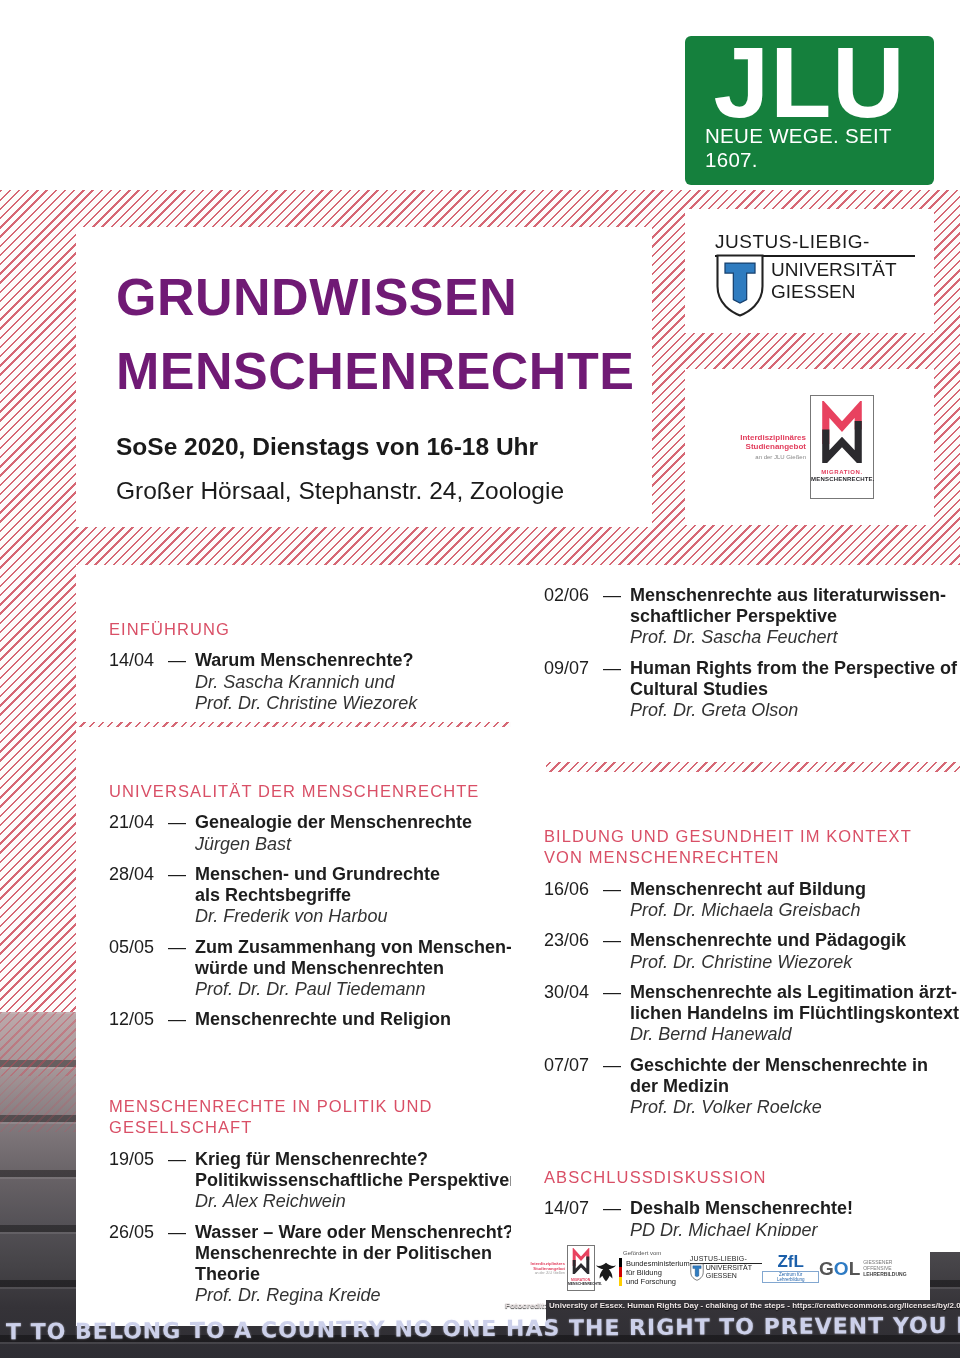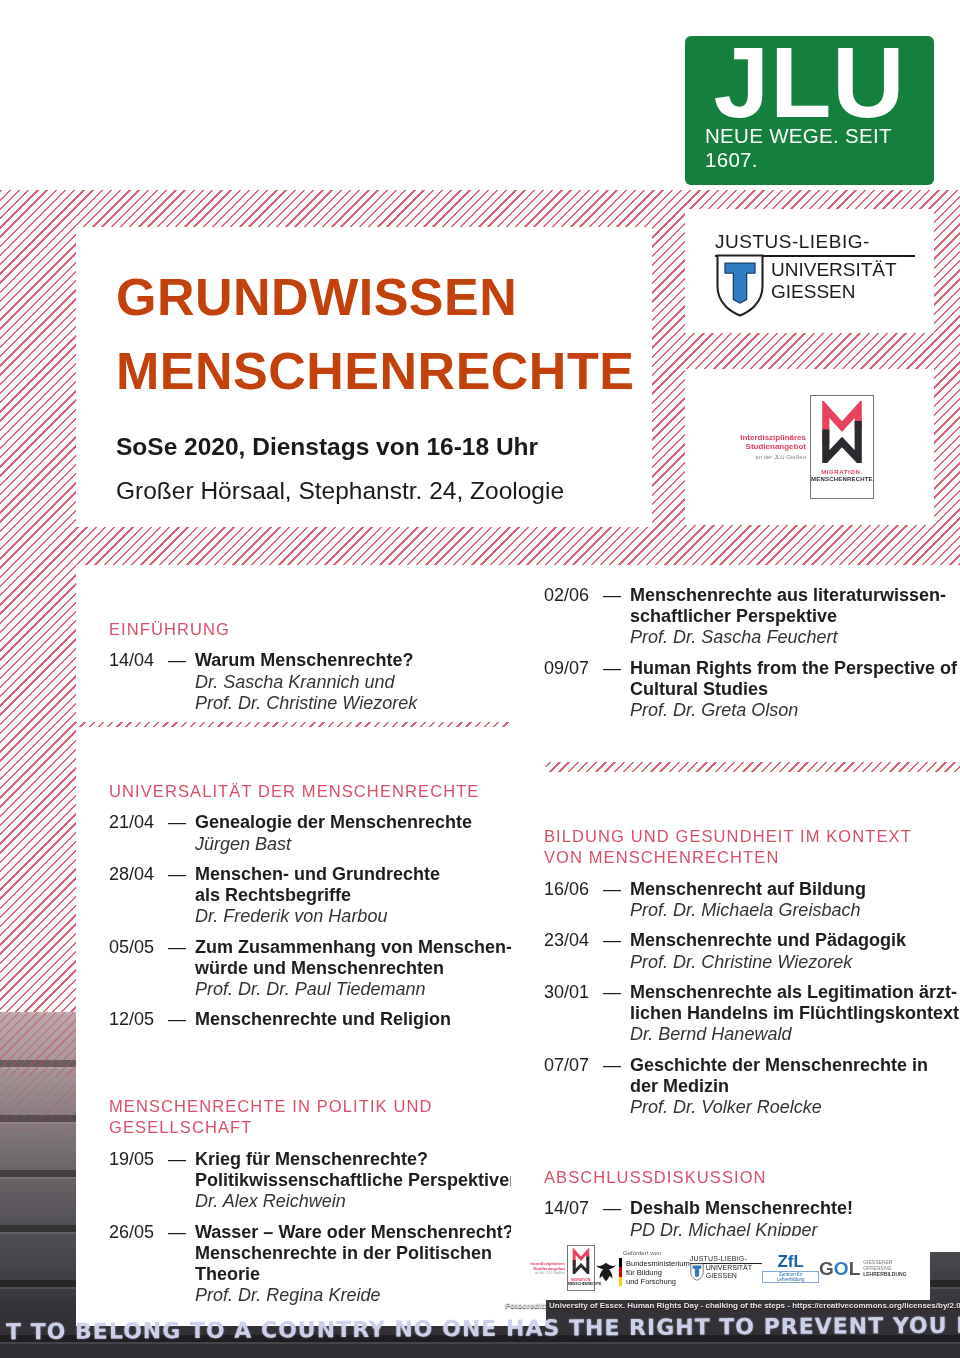--- a/index.html
+++ b/index.html
@@ -55,21 +55,21 @@
     font-size:100px;font-weight:bold;color:#ffffff;text-align:center;
     line-height:1;margin-top:-4px;letter-spacing:1px;
   }
   .jlu-tagline{
     position:absolute;left:20px;bottom:13px;font-size:20.5px;
     color:#ffffff;letter-spacing:0.3px;
   }
   
   .title-box{left:76px;top:227px;width:576px;height:300px;}
   .poster-title{
-    font-size:52px;font-weight:bold;color:#c2410c;
+    font-size:52px;font-weight:bold;color:#701a75;
     line-height:1.42;padding:34px 0 0 40px;letter-spacing:0.5px;
   }
   .subtitle-bold{font-size:24.5px;font-weight:bold;margin:24px 0 16px 40px;}
   .subtitle-reg{font-size:24.5px;margin:8px 0 0 40px;}
   
   .uni-box{left:685px;top:209px;width:249px;height:124px;}
   .uni-inner{position:relative;padding:22px 0 0 30px;width:200px;}
   .uni-l1{font-size:19px;letter-spacing:0.5px;border-bottom:2px solid #1b1b1b;padding-bottom:2px;color:#1b1b1b;}
   .uni-row{display:flex;margin-top:0;}
   .uni-shield-svg{width:50px;height:65px;margin-top:-4px;flex:none;}
@@ -307,29 +307,29 @@
     <div class="sec-header">BILDUNG UND GESUNDHEIT IM KONTEXT<br>VON MENSCHENRECHTEN</div>
     <div class="entry">
       <span class="e-date">16/06</span>
       <span class="e-dash">—</span>
       <span class="e-body">
         <div class="e-title">Menschenrecht auf Bildung</div>
         <div class="e-speaker">Prof. Dr. Michaela Greisbach</div>
       </span>
     </div>
     <div class="entry">
-      <span class="e-date">23/04</span>
+      <span class="e-date">23/06</span>
       <span class="e-dash">—</span>
       <span class="e-body">
         <div class="e-title">Menschenrechte und Pädagogik</div>
         <div class="e-speaker">Prof. Dr. Christine Wiezorek</div>
       </span>
     </div>
     <div class="entry">
-      <span class="e-date">30/01</span>
+      <span class="e-date">30/04</span>
       <span class="e-dash">—</span>
       <span class="e-body">
         <div class="e-title">Menschenrechte als Legitimation ärzt-<br>lichen Handelns im Flüchtlingskontext</div>
         <div class="e-speaker">Dr. Bernd Hanewald</div>
       </span>
     </div>
     <div class="entry">
       <span class="e-date">07/07</span>
       <span class="e-dash">—</span>
       <span class="e-body">

